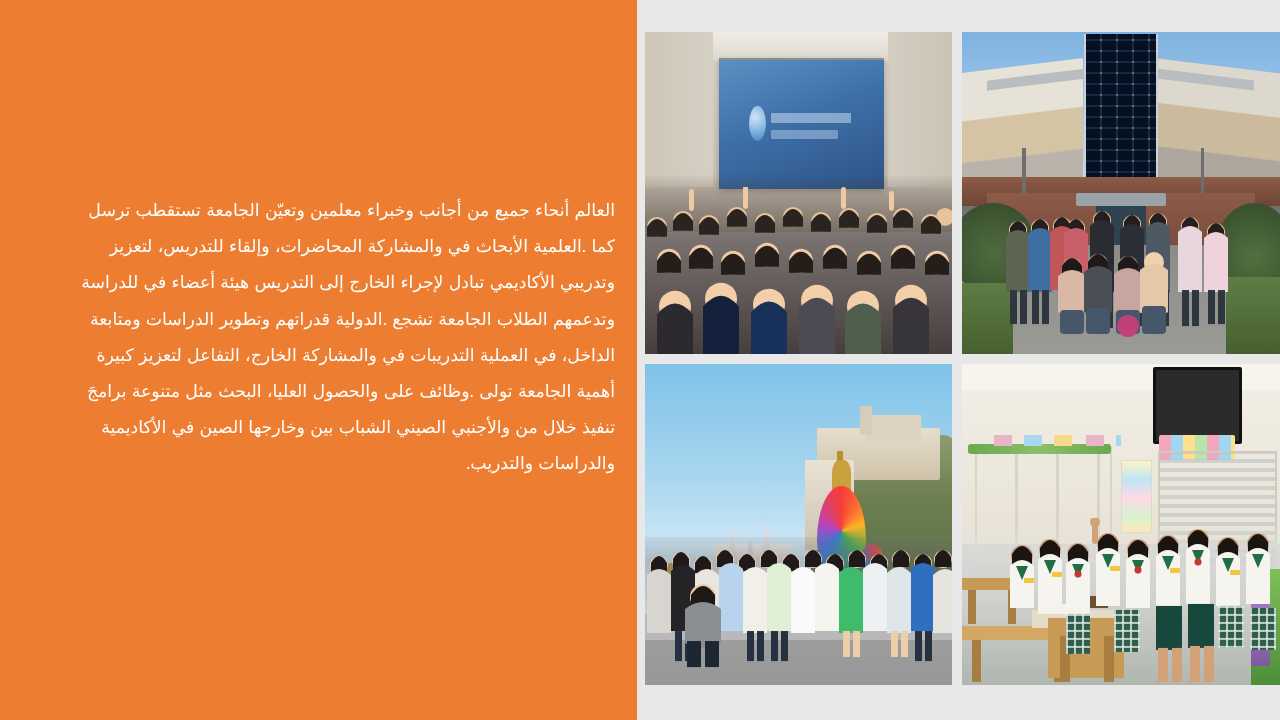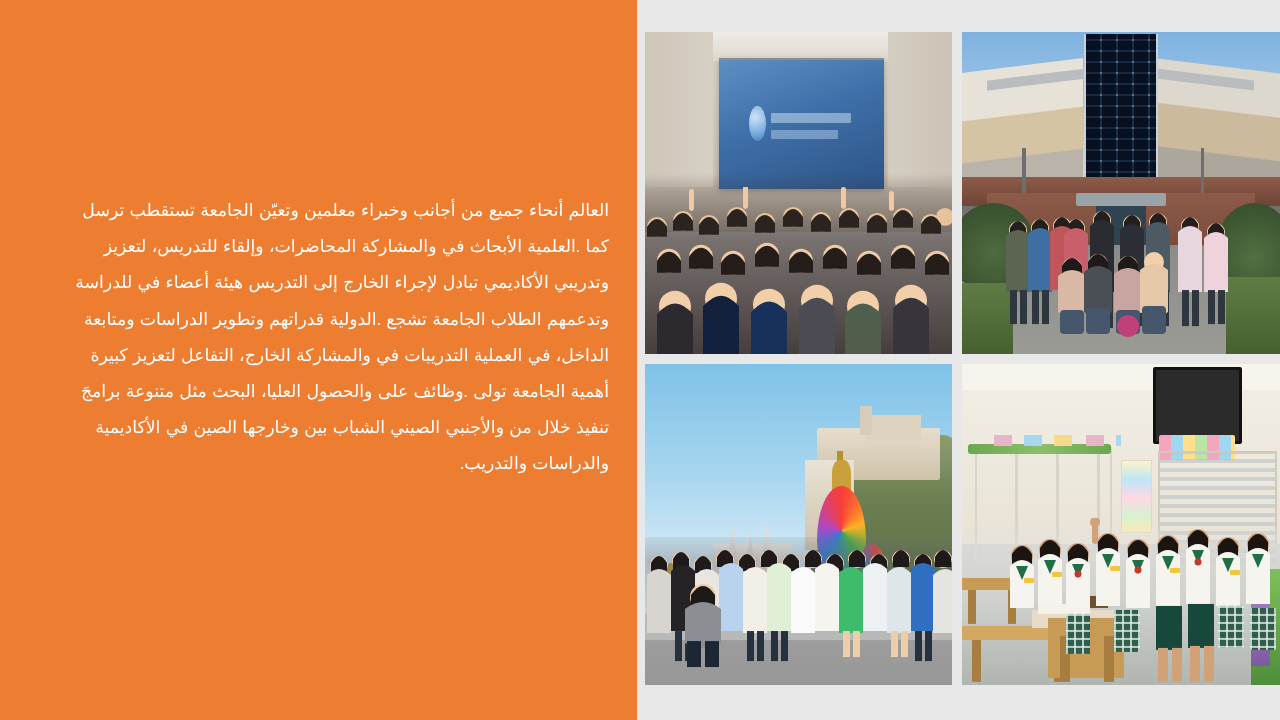--- a/index.html
+++ b/index.html
@@ -23,21 +23,21 @@
   #orange-panel {
     position: absolute;
     left: 0; top: 0;
     width: 637px;
     height: 720px;
     background: #ed7d31;
   }
 
   #body-text {
     position: absolute;
-    right: 28px;
+    right: 22px;
     top: 193px;
     width: 545px;
     color: #ffffff;
     direction: rtl;
     text-align: right;
     font-family: "Liberation Serif", serif;
     font-size: 17.3px;
     line-height: 36.2px;
     letter-spacing: 0px;
     word-spacing: 1px;

